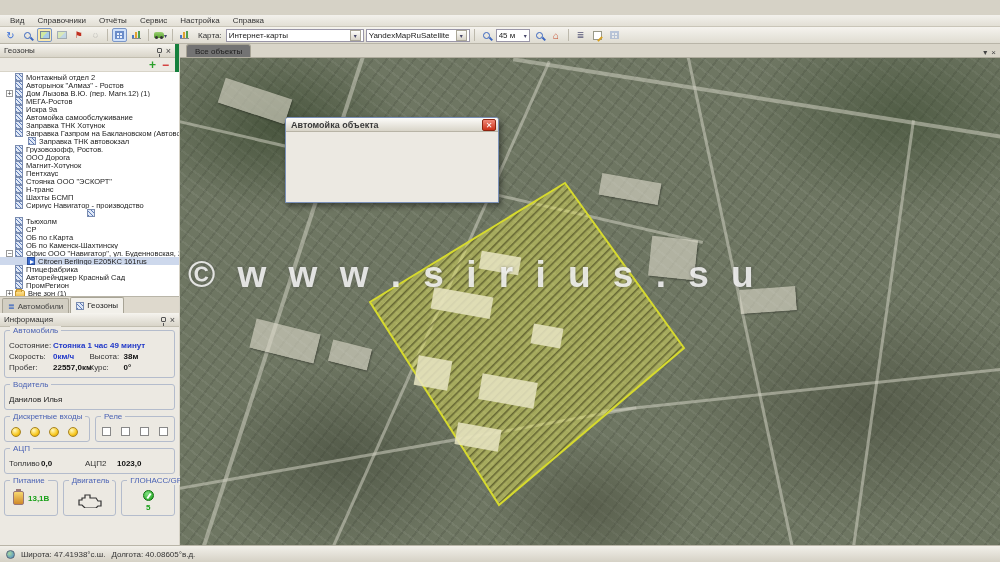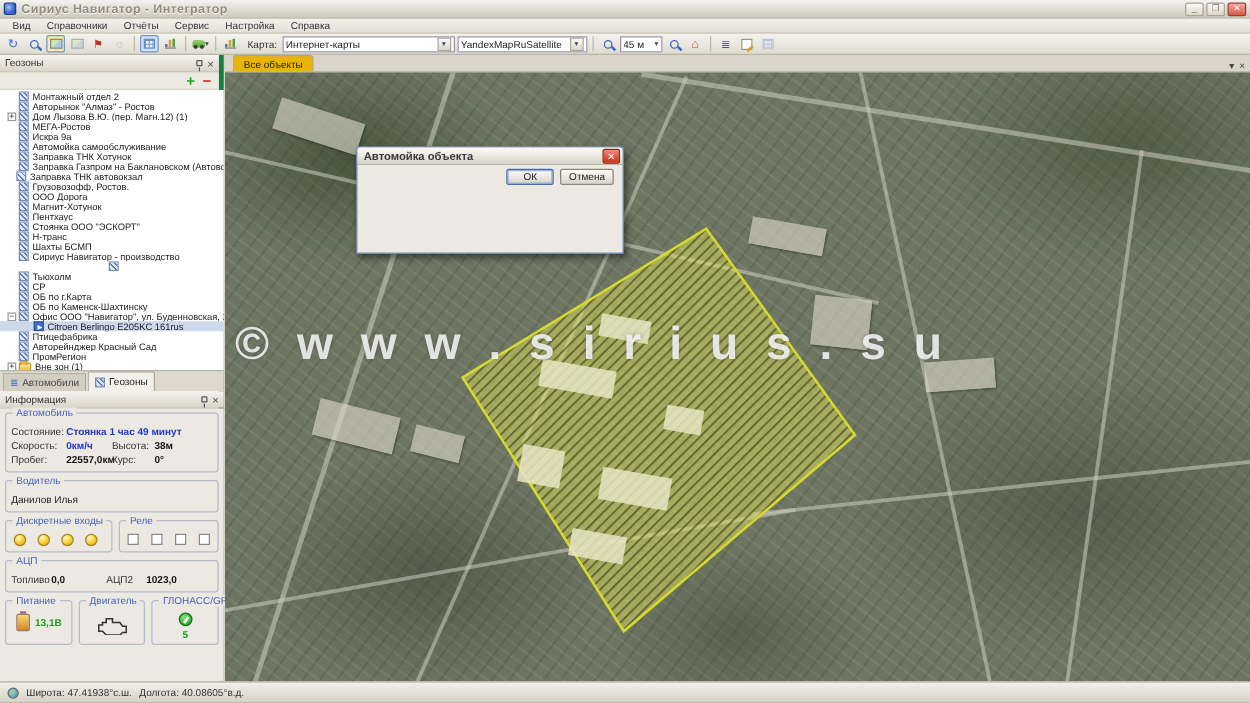--- a/index.html
+++ b/index.html
@@ -118,21 +118,21 @@
   .gpsball { width:11px; height:11px; border-radius:50%; background:radial-gradient(circle at 35% 30%,#80e080,#18a018); border:1px solid #0c700c; position:relative; margin:1px auto 0; }
   .gpsball::after { content:''; position:absolute; left:4px; top:2px; width:2px; height:6px; background:#fff; transform:rotate(35deg); }
   .gpscount { text-align:center; color:#18a018; font-weight:bold; margin-top:2px; }
   .enginewrap { display:flex; justify-content:center; padding:3px 0 1px; }
 
   
   .mapwrap { position:absolute; left:180px; top:44px; width:820px; height:501px; }
   .map-tabstrip { position:absolute; left:0; top:0; width:820px; height:14px; background:#d9d5c9;
     border-bottom:1px solid #b0ac9e; display:flex; align-items:flex-end; padding-left:6px; }
   .mtab { height:13px; padding:0 8px; display:flex; align-items:center; font-size:8px; color:#222;
-    background:#eab308; border:1px solid #a8a496; border-bottom:none; border-radius:3px 3px 0 0; }
+    background:#737373; border:1px solid #a8a496; border-bottom:none; border-radius:3px 3px 0 0; }
   .strip-icons { margin-left:auto; display:flex; gap:4px; padding-right:4px; align-items:center; color:#444; font-size:8px; }
   .map { position:absolute; left:0; top:14px; width:820px; height:487px; overflow:hidden; background-color:#6e7662;
     background-image:
       radial-gradient(ellipse 200px 130px at 12% 14%, rgba(42,58,32,.55), transparent 65%),
       radial-gradient(ellipse 240px 150px at 88% 12%, rgba(52,68,42,.5), transparent 65%),
       radial-gradient(ellipse 300px 180px at 84% 72%, rgba(58,62,48,.45), transparent 65%),
       radial-gradient(ellipse 220px 150px at 20% 82%, rgba(50,56,42,.45), transparent 65%),
       radial-gradient(ellipse 160px 110px at 50% 92%, rgba(70,74,58,.5), transparent 65%),
       repeating-linear-gradient(37deg, rgba(255,255,255,.06) 0 2px, transparent 2px 9px),
       repeating-linear-gradient(127deg, rgba(0,0,0,.09) 0 2px, transparent 2px 11px); }
@@ -171,29 +171,20 @@
     background:linear-gradient(#f2f0ea,#d5d1c5); border-top:1px solid #b9b5a8;
     display:flex; align-items:center; padding:0 6px; gap:6px; }
   .globe { width:9px; height:9px; border-radius:50%; background:radial-gradient(circle at 35% 35%,#a8d8a0,#4888c8); border:1px solid #567; }
   .status-text { font-size:8px; color:#333; }
 </style>
 </head>
 <body>
 
 <div class="window">
 
-  <div class="titlebar">
-    <span class="app-icon"></span>
-    <span class="title-text">Сириус Навигатор - Интегратор</span>
-    <span class="win-btns">
-      <span class="wbtn">_</span>
-      <span class="wbtn">❐</span>
-      <span class="wbtn close">✕</span>
-    </span>
-  </div>
 
   <div class="menubar">
       <span class="menu-item">Вид</span>
       <span class="menu-item">Справочники</span>
       <span class="menu-item">Отчёты</span>
       <span class="menu-item">Сервис</span>
       <span class="menu-item">Настройка</span>
       <span class="menu-item">Справка</span>
     </div>
 
@@ -313,21 +304,21 @@
         <div class="trow" style="padding-left: 6px;">
           <span class="expspace"></span>
           <span class="ticon geo"></span>
           <span class="tlabel">Заправка ТНК Хотунок</span>
         </div>
         <div class="trow" style="padding-left: 6px;">
           <span class="expspace"></span>
           <span class="ticon geo"></span>
           <span class="tlabel">Заправка Газпром на Баклановском (Автовокз.)</span>
         </div>
-        <div class="trow" style="padding-left: 4px;">
+        <div class="trow" style="padding-left: 19px;">
           <span class="expspace"></span>
           <span class="ticon geo"></span>
           <span class="tlabel">Заправка ТНК автовокзал</span>
         </div>
         <div class="trow" style="padding-left: 6px;">
           <span class="expspace"></span>
           <span class="ticon geo"></span>
           <span class="tlabel">Грузовозофф, Ростов.</span>
         </div>
         <div class="trow" style="padding-left: 6px;">
@@ -580,24 +571,20 @@
         </g>
       </svg>
 
       <div class="watermark">© w w w . s i r i u s . s u</div>
 
       <div class="dialog">
         <div class="dlg-title">
           <span class="dlg-title-text">Автомойка объекта</span>
           <span class="dlg-close">✕</span>
         </div>
-        <div class="dlg-btns">
-          <span class="dbtn default">ОК</span>
-          <span class="dbtn">Отмена</span>
-        </div>
       </div>
     </div>
   </div>
 
   <div class="statusbar">
     <span class="globe"></span>
     <span class="status-text">Широта: 47.41938°с.ш.</span>
     <span class="status-text">Долгота: 40.08605°в.д.</span>
   </div>
 

